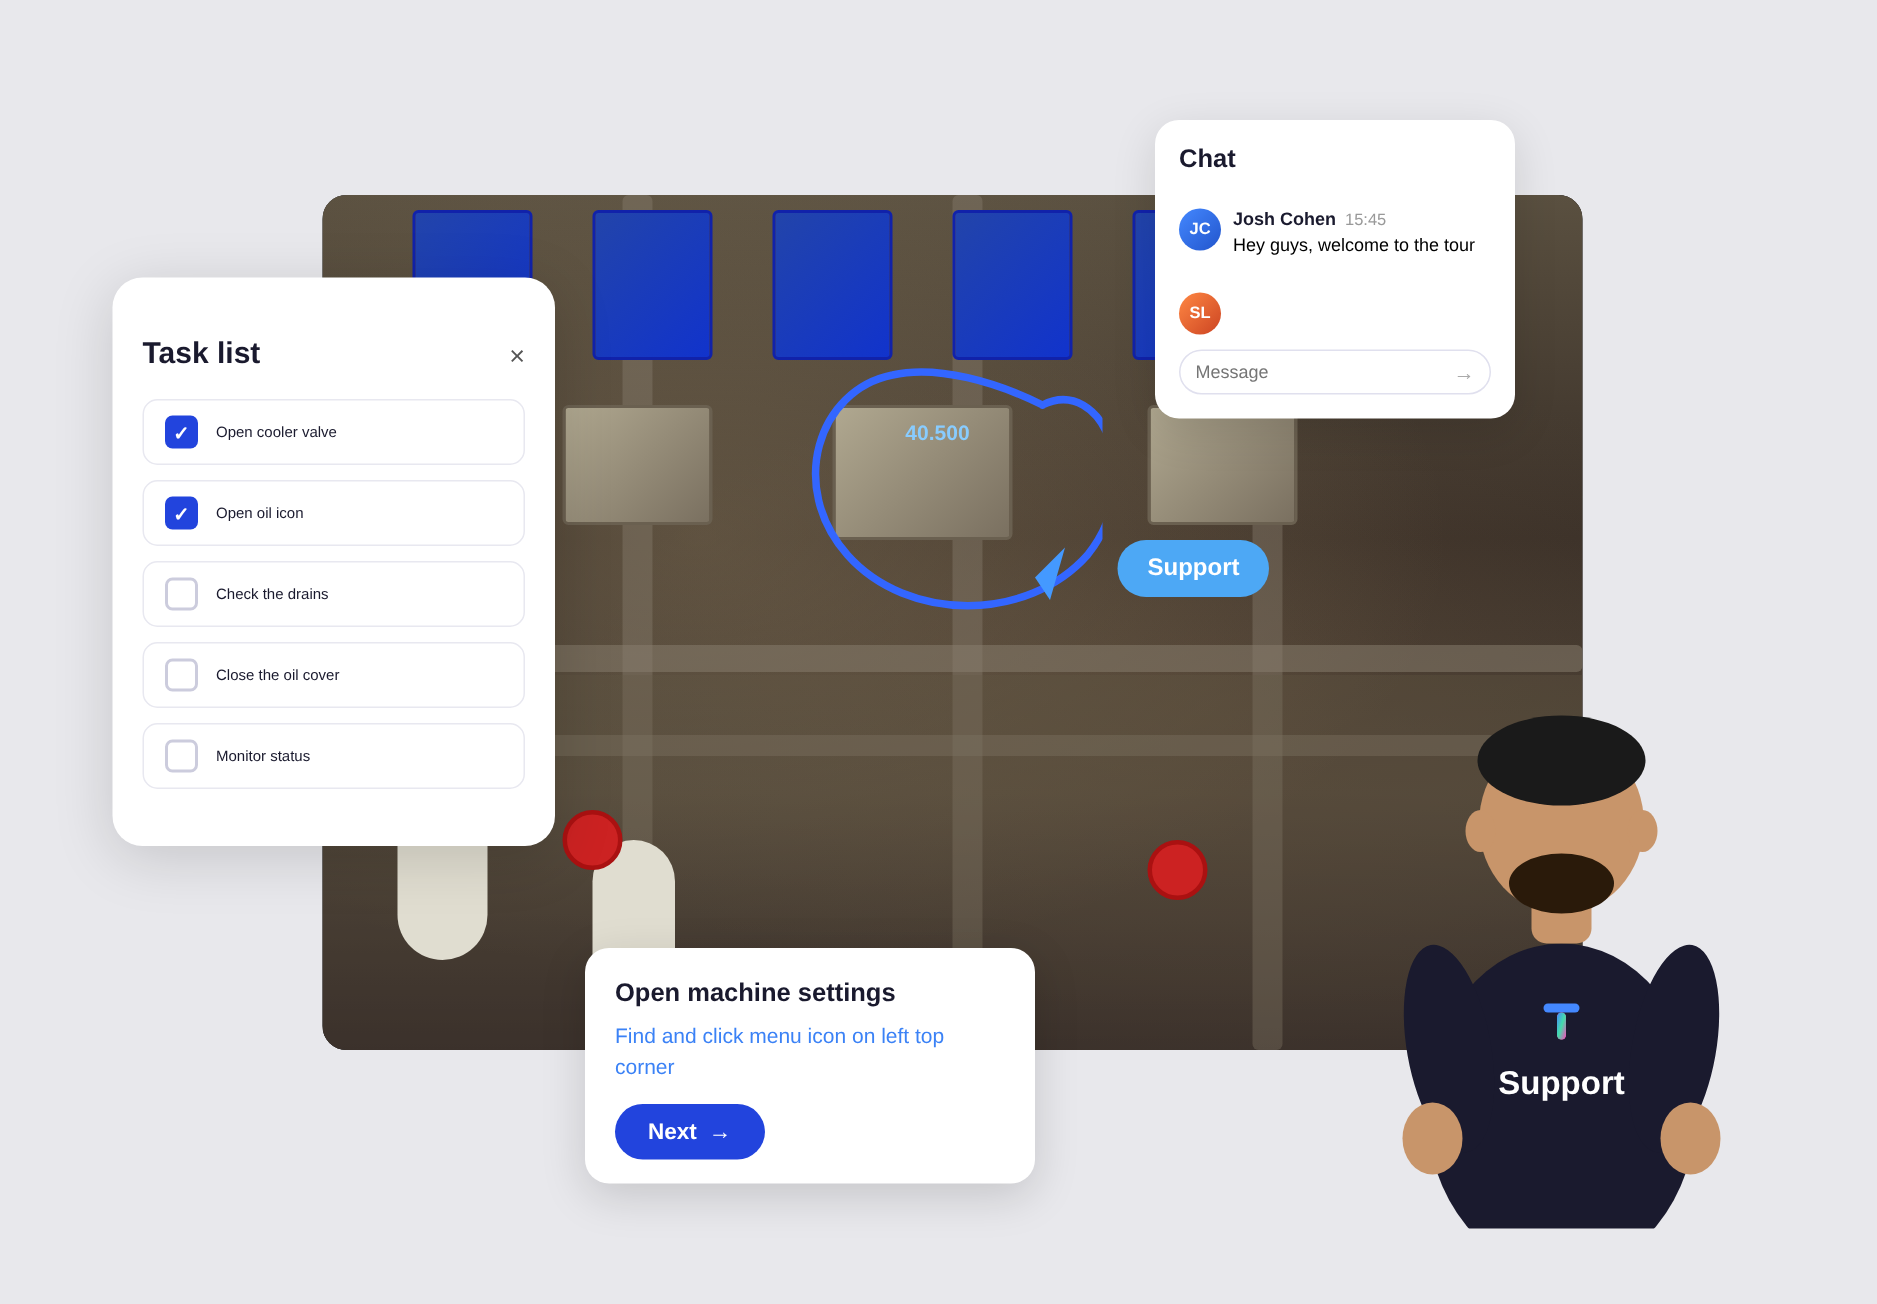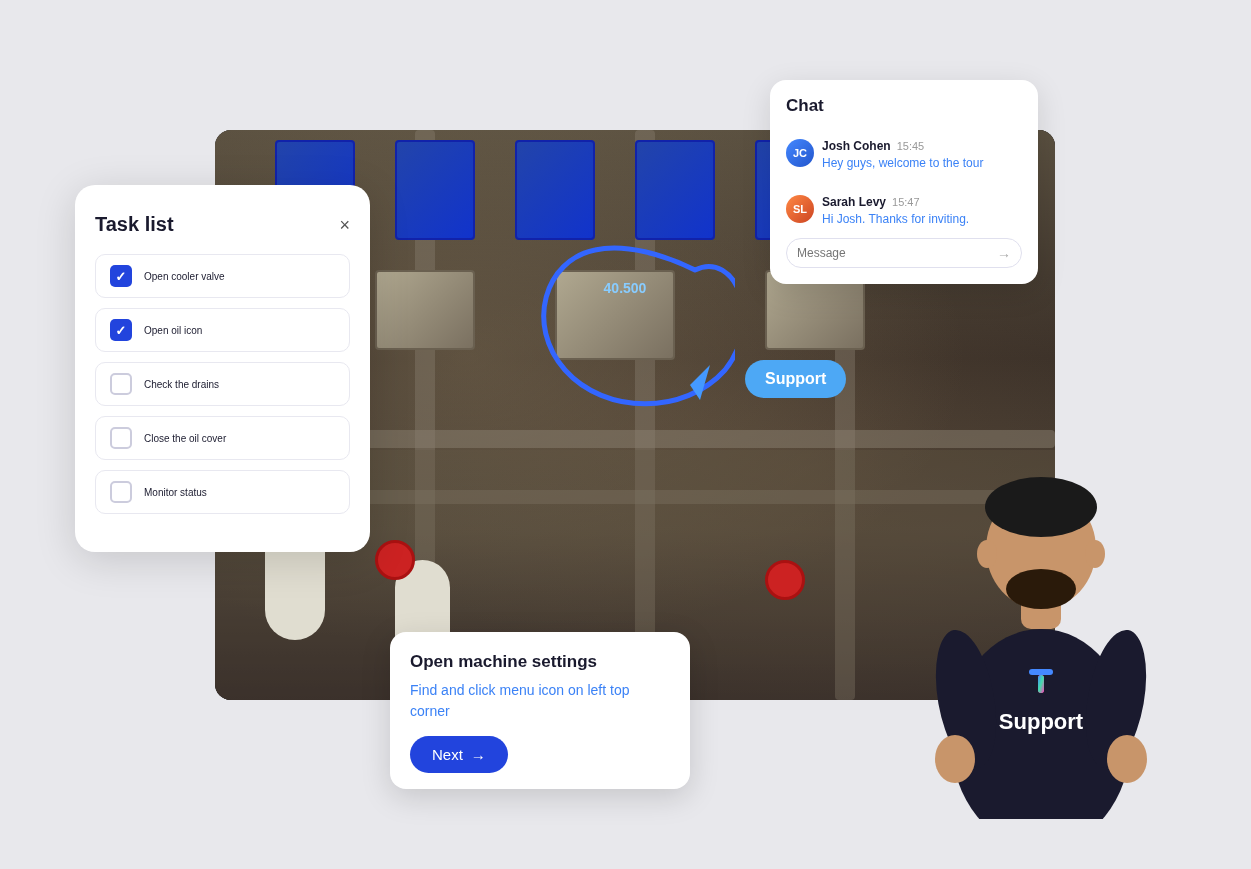--- a/index.html
+++ b/index.html
@@ -101,21 +101,21 @@
     }
 
     
     .task-list-panel {
       position: absolute;
       left: 75px;
       top: 185px;
       width: 295px;
       background: white;
       border-radius: 20px;
-      padding: 28px 20px 28px;
+      padding: 40px 20px 28px;
       box-shadow: 0 8px 40px rgba(0,0,0,0.15);
       z-index: 20;
     }
 
     .task-list-header {
       display: flex;
       justify-content: space-between;
       align-items: center;
       margin-bottom: 18px;
     }
@@ -175,21 +175,21 @@
       font-size: 10px;
       color: #1a1a2e;
       font-weight: 500;
     }
 
     
     .chat-panel {
       position: absolute;
       top: 80px;
       left: 770px;
-      width: 268px;
+      width: 240px;
       background: white;
       border-radius: 16px;
       padding: 16px;
       box-shadow: 0 8px 30px rgba(0,0,0,0.12);
       z-index: 20;
     }
 
     .chat-title {
       font-size: 17px;
       font-weight: 700;
@@ -218,36 +218,36 @@
       font-weight: 700;
       color: white;
     }
 
     .avatar-josh { background: linear-gradient(135deg, #4488ff, #2255cc); }
     .avatar-sarah { background: linear-gradient(135deg, #ff8844, #cc4422); }
 
     .msg-content {}
     .msg-header {
       display: flex;
-      align-items: center;
+      align-items: flex-end;
       gap: 6px;
       margin-bottom: 2px;
     }
     .msg-name {
       font-size: 12px;
       font-weight: 700;
       color: #1a1a2e;
     }
     .msg-time {
       font-size: 11px;
       color: #999;
     }
     .msg-text {
       font-size: 12px;
-      color: #3b82f6;
+      color: #000000;
       line-height: 1.4;
       text-align: center;
     }
 
     .chat-input-row {
       display: flex;
       align-items: center;
       border: 1.5px solid #e0e0ee;
       border-radius: 20px;
       padding: 6px 10px;
@@ -298,21 +298,21 @@
       margin-bottom: 14px;
     }
 
     .next-btn {
       background: #2244dd;
       color: white;
       border: none;
       border-radius: 24px;
       padding: 10px 22px;
       font-size: 15px;
-      font-weight: 400;
+      font-weight: 700;
       cursor: pointer;
       display: flex;
       align-items: center;
       gap: 8px;
     }
 
     
     .support-character {
       position: absolute;
       right: 60px;
@@ -416,27 +416,20 @@
       <div class="msg-header">
         <span class="msg-name">Josh Cohen</span>
         <span class="msg-time">15:45</span>
       </div>
       <div class="msg-text">Hey guys, welcome to the tour</div>
     </div>
   </div>
 
   <div class="chat-message">
     <div class="avatar avatar-sarah">SL</div>
-    <div class="msg-content">
-      <div class="msg-header">
-        <span class="msg-name">Sarah Levy</span>
-        <span class="msg-time">15:47</span>
-      </div>
-      <div class="msg-text">Hi Josh. Thanks for inviting.</div>
-    </div>
   </div>
 
   <div class="chat-input-row">
     <input class="chat-input" type="text" placeholder="Message" style="">
     <button class="chat-send-btn">→</button>
   </div>
 </div>
 
 <div class="instruction-panel">
   <div class="instruction-title">Open machine settings</div>

